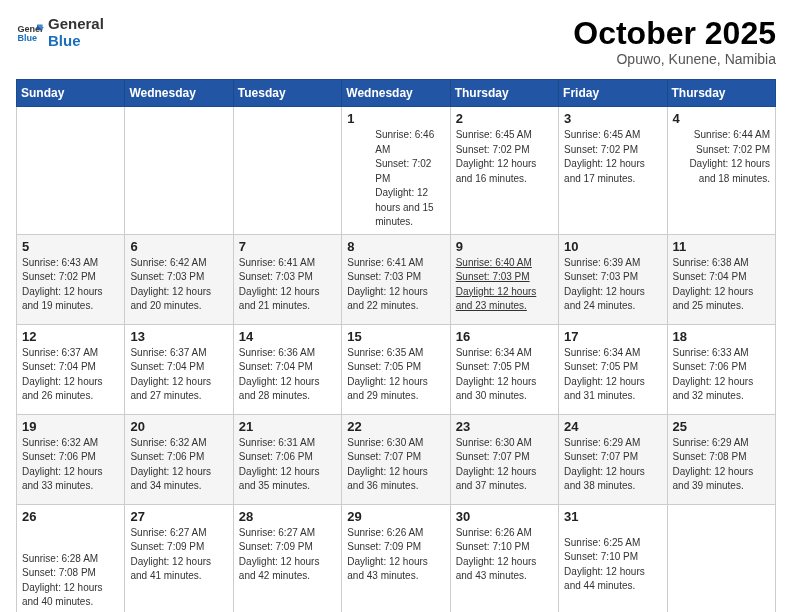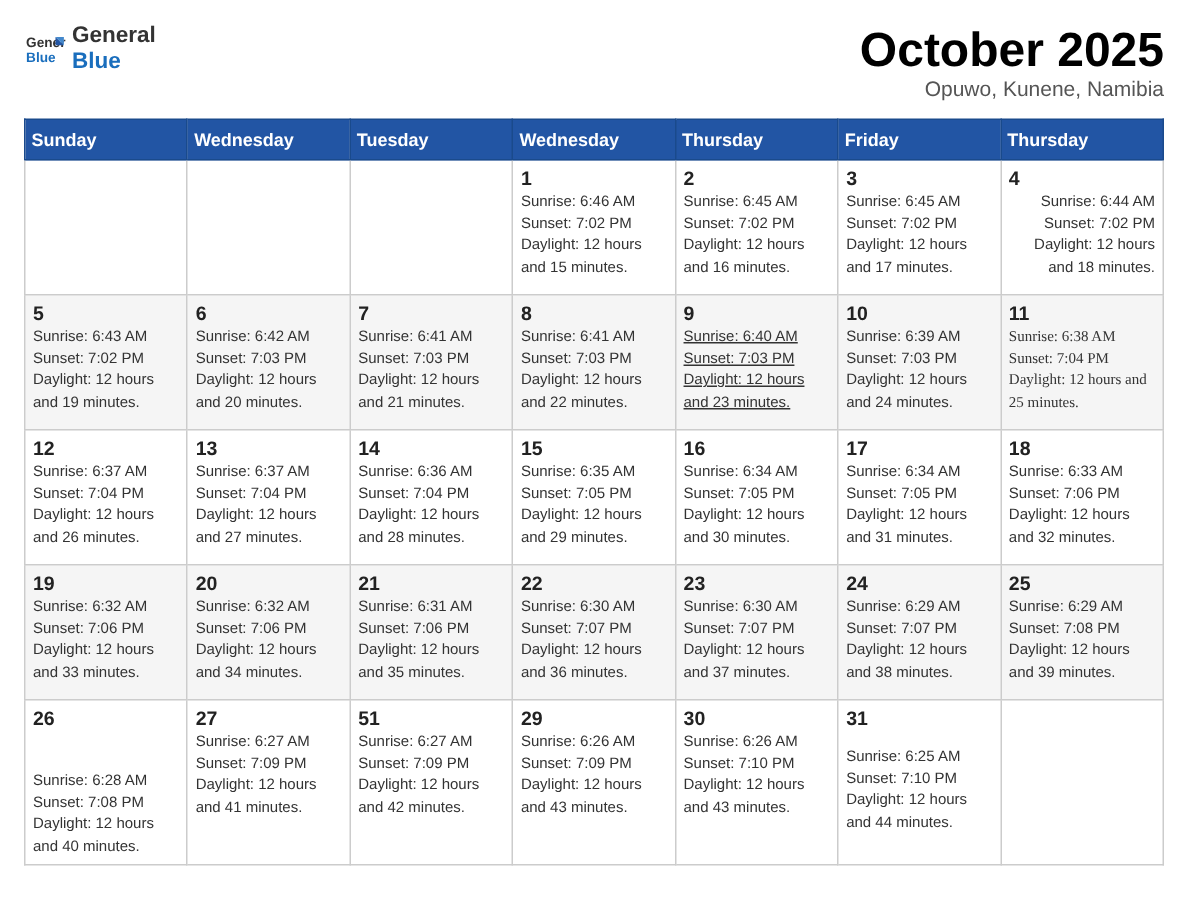--- a/index.html
+++ b/index.html
@@ -111,21 +111,21 @@
         <th>Thursday</th>
       </tr>
   </thead>
   <tbody id="calendar-body">
   <tr>
         <td class="empty-cell"></td>
         <td class="empty-cell"></td>
         <td class="empty-cell"></td>
         <td>
           <div class="day-num">1</div>
-          <div class="day-info" style="white-space: pre-line;">Sunrise: 6:46 AM
+          <div class="day-info" style="white-space: pre-line; margin-left: 28px;">Sunrise: 6:46 AM
 Sunset: 7:02 PM
 Daylight: 12 hours and 15 minutes.</div>
         </td>
         <td>
           <div class="day-num">2</div>
           <div class="day-info" style="white-space: pre-line;">Sunrise: 6:45 AM
 Sunset: 7:02 PM
 Daylight: 12 hours and 16 minutes.</div>
         </td>
         <td>
@@ -173,21 +173,21 @@
 Daylight: 12 hours and 23 minutes.</div>
         </td>
         <td>
           <div class="day-num">10</div>
           <div class="day-info" style="white-space: pre-line;">Sunrise: 6:39 AM
 Sunset: 7:03 PM
 Daylight: 12 hours and 24 minutes.</div>
         </td>
         <td>
           <div class="day-num">11</div>
-          <div class="day-info" style="white-space: pre-line; font-family: Liberation Serif, serif;">Sunrise: 6:38 AM
+          <div class="day-info" style="white-space: pre-line;">Sunrise: 6:38 AM
 Sunset: 7:04 PM
 Daylight: 12 hours and 25 minutes.</div>
         </td>
       </tr>
       <tr>
         <td>
           <div class="day-num">12</div>
           <div class="day-info" style="white-space: pre-line;">Sunrise: 6:37 AM
 Sunset: 7:04 PM
 Daylight: 12 hours and 26 minutes.</div>
@@ -280,21 +280,21 @@
 Sunset: 7:08 PM
 Daylight: 12 hours and 40 minutes.</div>
         </td>
         <td>
           <div class="day-num">27</div>
           <div class="day-info" style="white-space: pre-line;">Sunrise: 6:27 AM
 Sunset: 7:09 PM
 Daylight: 12 hours and 41 minutes.</div>
         </td>
         <td>
-          <div class="day-num">51</div>
+          <div class="day-num">28</div>
           <div class="day-info" style="white-space: pre-line;">Sunrise: 6:27 AM
 Sunset: 7:09 PM
 Daylight: 12 hours and 42 minutes.</div>
         </td>
         <td>
           <div class="day-num">29</div>
           <div class="day-info" style="white-space: pre-line;">Sunrise: 6:26 AM
 Sunset: 7:09 PM
 Daylight: 12 hours and 43 minutes.</div>
         </td>

